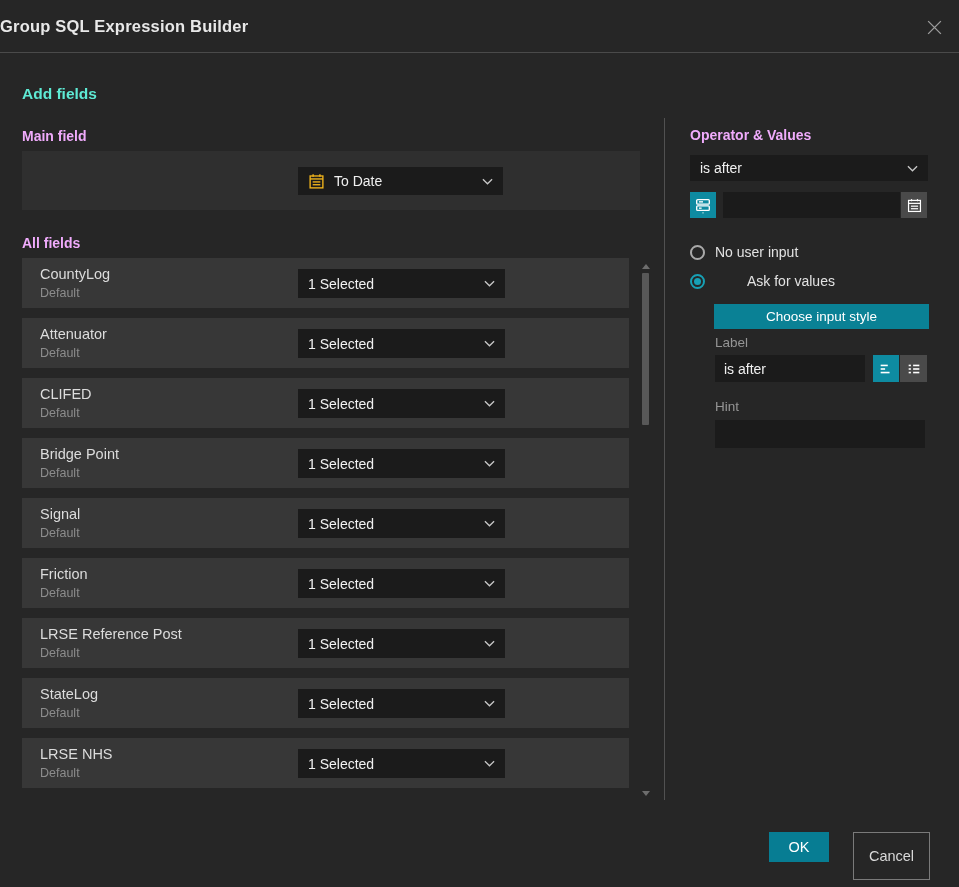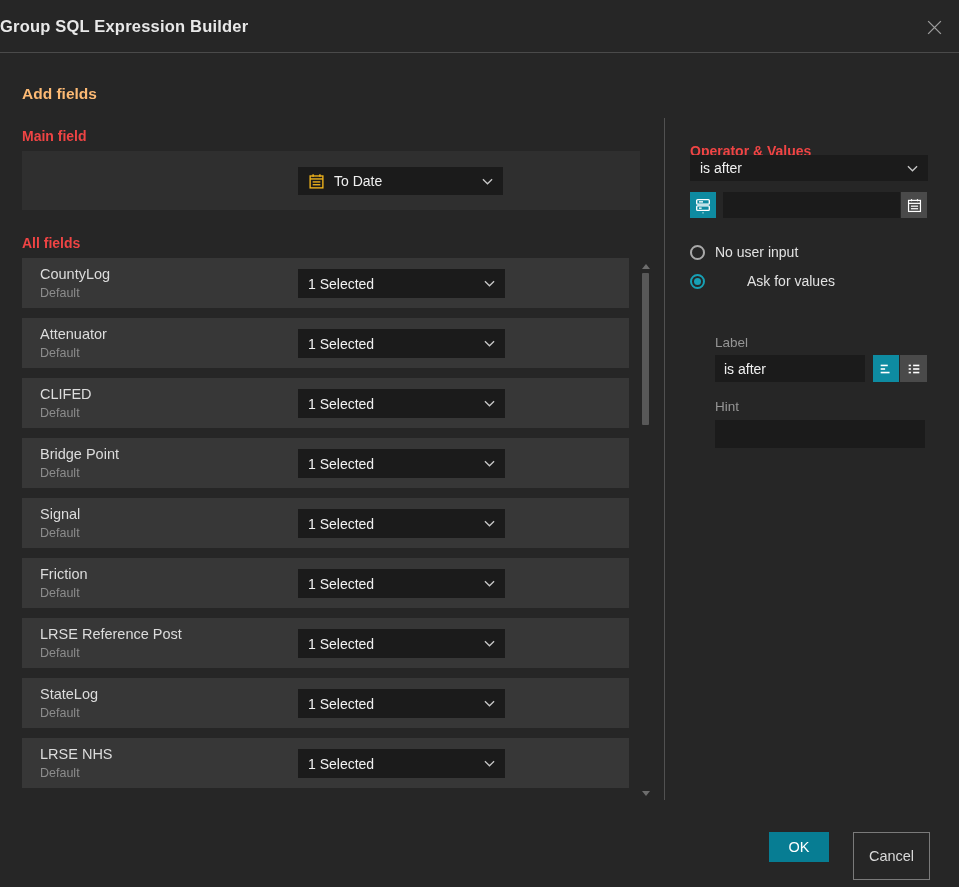--- a/index.html
+++ b/index.html
@@ -21,22 +21,22 @@
   .header .title {
     font-size:16.5px; font-weight:700; color:#e8e8e8; letter-spacing:.2px;
   }
   .close-btn {
     position:absolute; right:13px; top:15px; width:24px; height:24px;
     display:flex; align-items:center; justify-content:center;
     color:#9b9b9b; cursor:pointer; background:none; border:none;
   }
 
   
-  .h-add { position:absolute; left:22px; top:85px; font-size:15.5px; font-weight:700; color:#fdba74; }
-  .h-sub { position:absolute; font-size:14px; font-weight:700; color:#ef4444; }
+  .h-add { position:absolute; left:22px; top:85px; font-size:15.5px; font-weight:700; color:#5eead4; }
+  .h-sub { position:absolute; font-size:14px; font-weight:700; color:#f0abfc; }
 
   
   .mf-box { position:absolute; left:22px; top:151px; width:618px; height:59px; background:#2f2f2f; }
 
   .select {
     background:#1b1b1b; color:#f0f0f0; font-size:14px;
     display:flex; align-items:center; padding:0 10px; cursor:pointer;
   }
   .select .sel-label { flex:1; white-space:nowrap; overflow:hidden; }
   .select .chev { color:#c8c8c8; display:flex; margin-left:6px; }
@@ -58,21 +58,21 @@
   .sbar { position:absolute; left:640px; top:258px; width:12px; height:542px; }
   .sbar .arrow { position:absolute; left:2px; width:0; height:0; border-left:4px solid transparent; border-right:4px solid transparent; cursor:pointer; }
   .sbar .arrow.up   { top:6px;  border-bottom:5px solid #6d6d6d; }
   .sbar .arrow.down { bottom:4px; border-top:5px solid #6d6d6d; }
   .sbar .thumb { position:absolute; left:2px; top:15px; width:7px; height:152px; background:#585858; border-radius:1px; cursor:pointer; }
 
   
   .vdiv { position:absolute; left:664px; top:118px; width:1px; height:682px; background:#515151; }
 
   
-  .h-op { left:690px; top:127px;margin-top:16px; }
+  .h-op { left:690px; top:127px; }
   .op-select { position:absolute; left:690px; top:155px; width:238px; height:26px; }
 
   .sq-btn {
     position:absolute; width:26px; height:26px; border:none; cursor:pointer;
     display:flex; align-items:center; justify-content:center; color:#fff;
   }
   .teal-bg { background:#0e8ba1; }
   .gray-bg { background:#4a4a4a; }
 
   .val-teal-btn { left:690px; top:192px; }
@@ -335,20 +335,21 @@
 
   <div class="radio-row radio-1">
     <span class="circle"></span>
     <span class="rlabel">No user input</span>
   </div>
   <div class="radio-row radio-2 checked">
     <span class="circle"></span>
     <span class="rlabel">Ask for values</span>
   </div>
 
+  <button class="choose-btn">Choose input style</button>
 
   <div class="mini-label lab-label">Label</div>
   <input class="label-input" type="text" value="is after" style="">
   <button class="sq-btn teal-bg style-btn-1">
     <span style="display:flex;">
       <svg width="16" height="16" viewBox="0 0 18 18" stroke="#fff" stroke-width="1.8" fill="none">
         <line x1="3" y1="5" x2="11" y2="5"></line>
         <line x1="3" y1="9" x2="8" y2="9"></line>
         <line x1="3" y1="13" x2="13" y2="13"></line>
       </svg>

